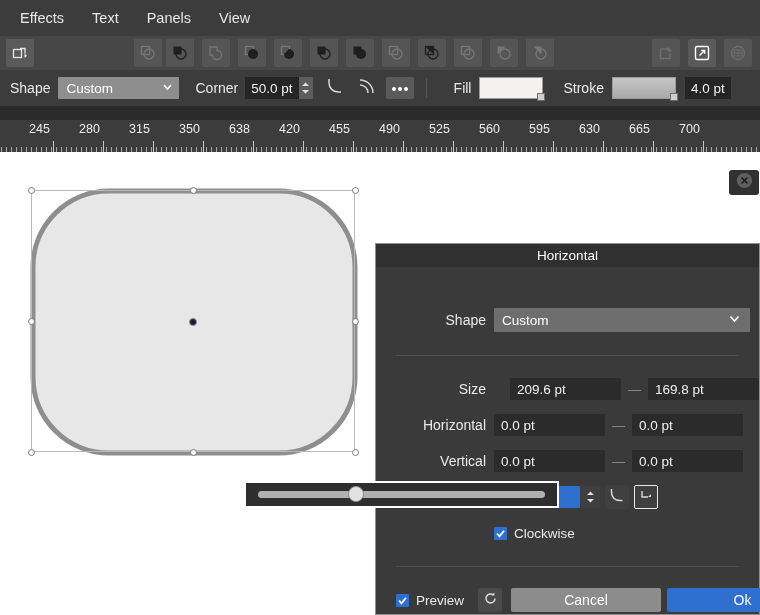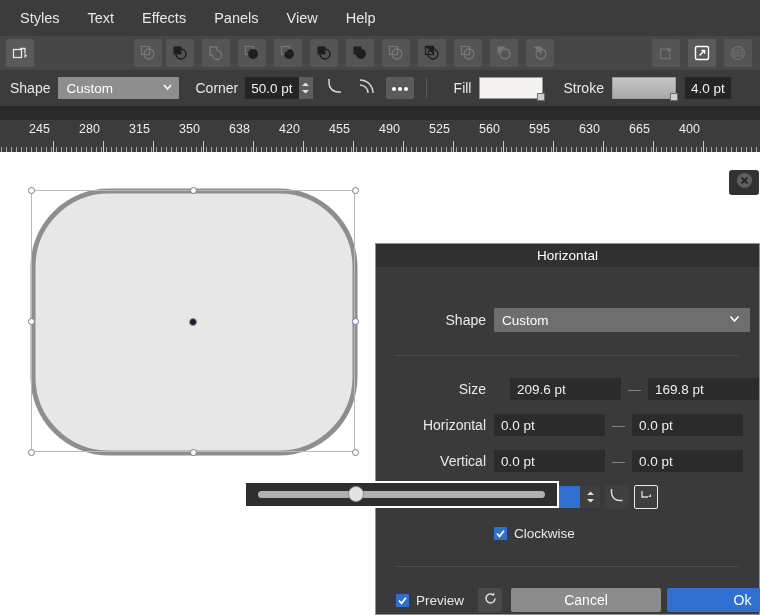--- a/index.html
+++ b/index.html
@@ -166,26 +166,24 @@
     position:absolute;top:-5px;left:98px;width:16px;height:16px;
     border-radius:50%;background:#e2e2e2;border:1px solid #8d8d8d;box-sizing:border-box;
   }
 </style>
 </head>
 <body>
 
 <div id="app">
 
   <div class="menubar">
-    <div class="menu-item">Styles</div>
+    <div class="menu-item">Effects</div>
     <div class="menu-item">Text</div>
-    <div class="menu-item">Effects</div>
     <div class="menu-item">Panels</div>
     <div class="menu-item">View</div>
-    <div class="menu-item">Help</div>
   </div>
 
   <div class="icontoolbar">
 
     <div class="tbtn active" style="left:6px">
       <span>
         <svg width="18" height="18" viewBox="0 0 18 18">
           <rect x="2.5" y="5.5" width="8" height="8" fill="none" stroke="#e6e6e6" stroke-width="1.3"></rect>
           <path d="M9 4.5 h5 v5" fill="none" stroke="#e6e6e6" stroke-width="1.3"></path>
           <path d="M13.5 9.5 l2.5 2.2 l-2.5 2.2 z" fill="#e6e6e6"></path>
@@ -379,21 +377,21 @@
         <div class="rlabel" style="left: 179px;">350</div>
         <div class="rlabel" style="left: 229px;">638</div>
         <div class="rlabel" style="left: 279px;">420</div>
         <div class="rlabel" style="left: 329px;">455</div>
         <div class="rlabel" style="left: 379px;">490</div>
         <div class="rlabel" style="left: 429px;">525</div>
         <div class="rlabel" style="left: 479px;">560</div>
         <div class="rlabel" style="left: 529px;">595</div>
         <div class="rlabel" style="left: 579px; text-align: center;">630</div>
         <div class="rlabel" style="left: 629px;">665</div>
-        <div class="rlabel" style="left: 679px;">400</div>
+        <div class="rlabel" style="left: 679px;">700</div>
       </div>
     <div id="ruler-ticks">
         <div class="rtick maj" style="left: 53px;"></div>
         <div class="rtick maj" style="left: 103px;"></div>
         <div class="rtick maj" style="left: 153px;"></div>
         <div class="rtick maj" style="left: 203px;"></div>
         <div class="rtick maj" style="left: 253px;"></div>
         <div class="rtick maj" style="left: 303px;"></div>
         <div class="rtick maj" style="left: 353px;"></div>
         <div class="rtick maj" style="left: 403px;"></div>

